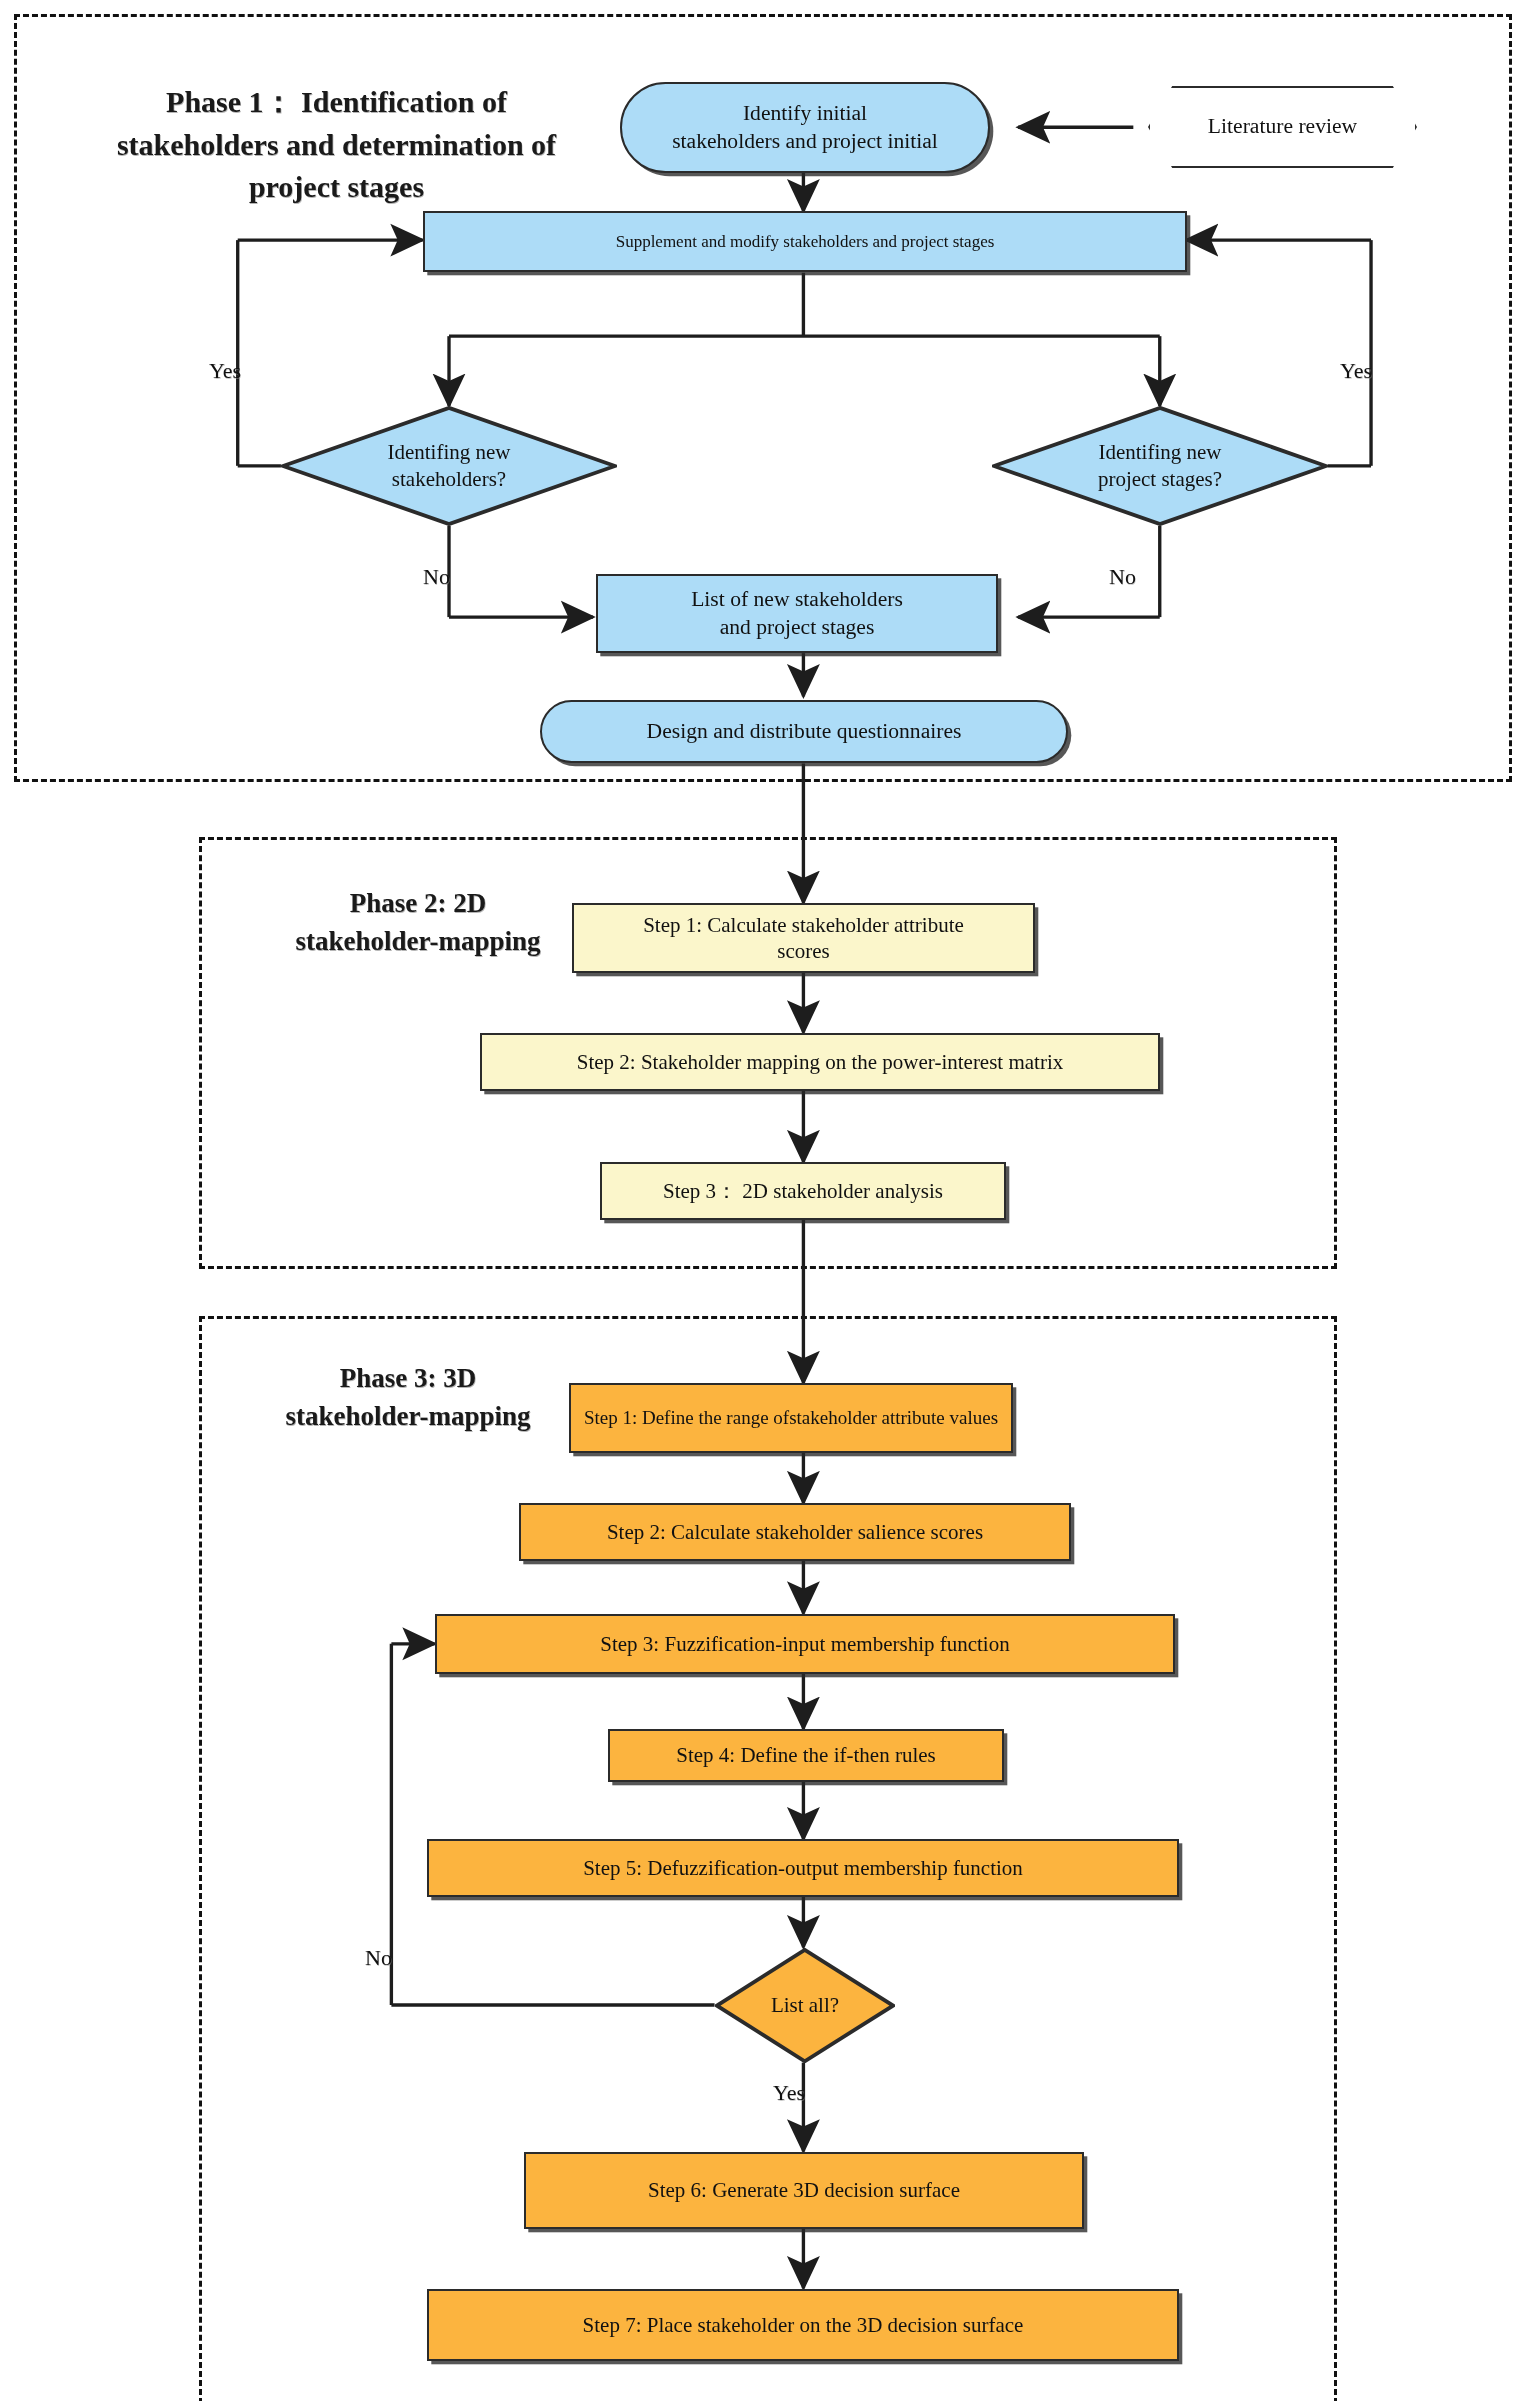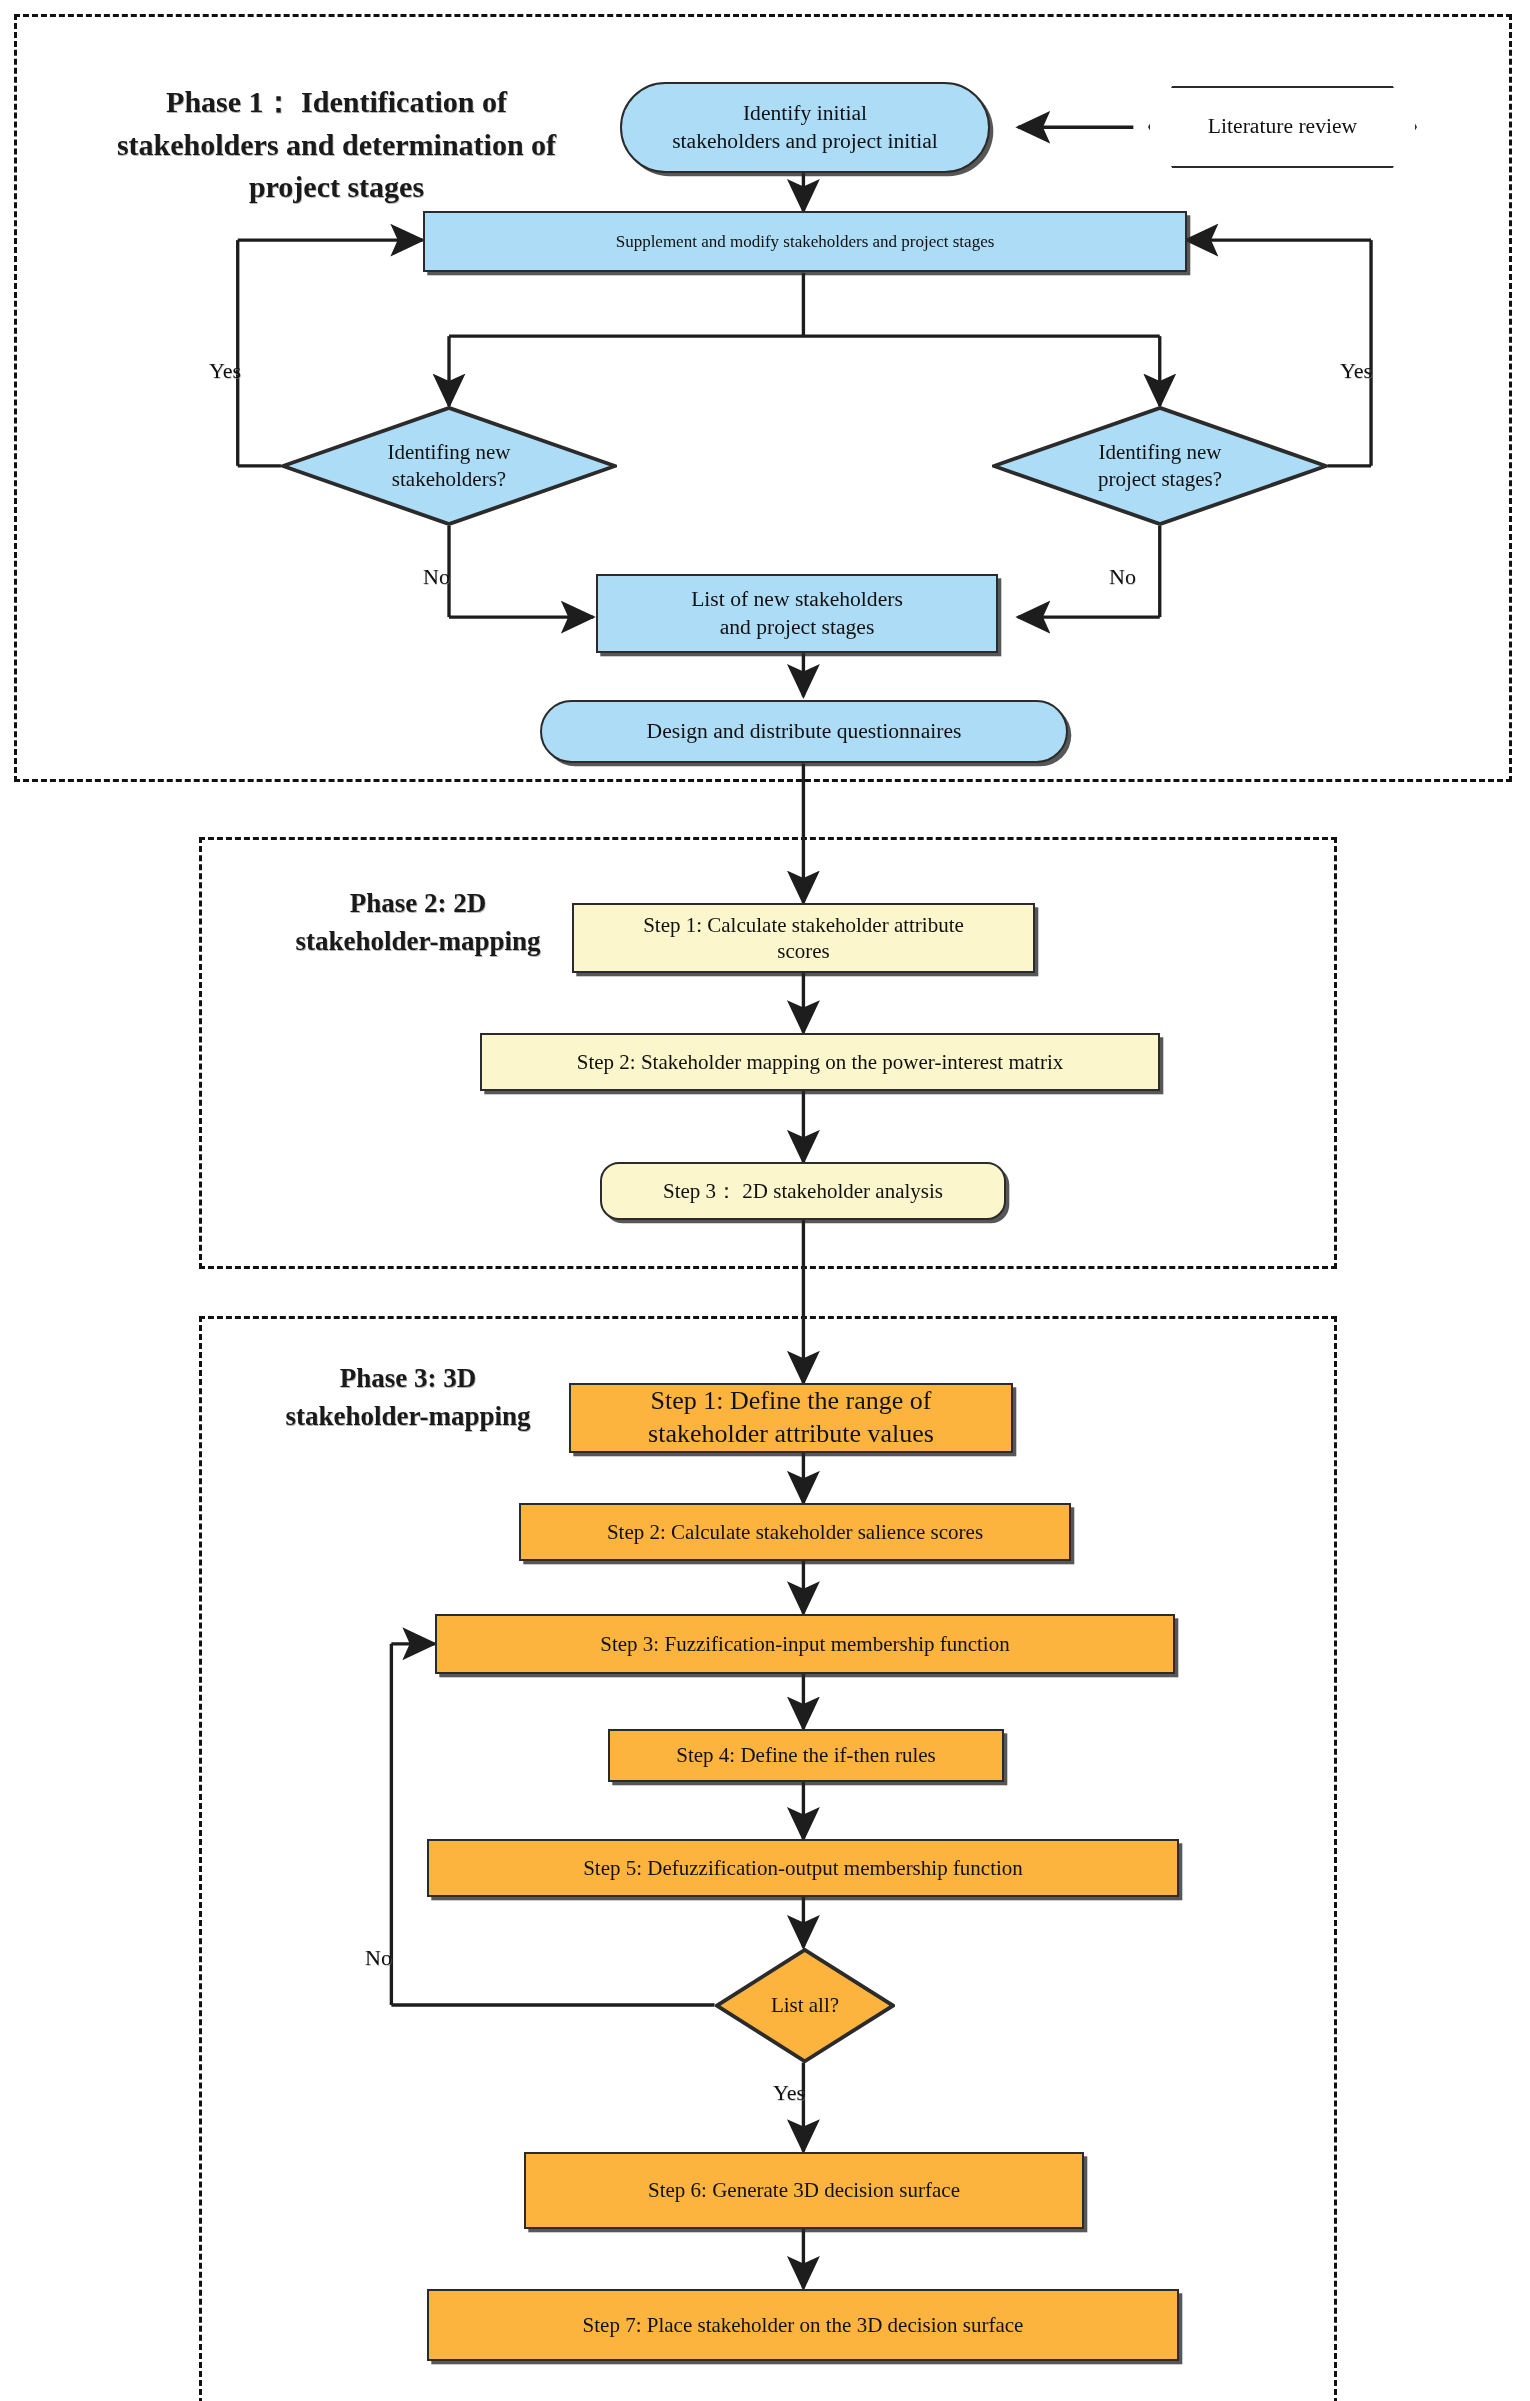--- a/index.html
+++ b/index.html
@@ -172,25 +172,25 @@
 
   <div class="node rect yellow" style="left:572px;top:903px;width:463px;height:70px;font-size:21px;flex-direction:column;">
     <span>Step 1: Calculate stakeholder attribute</span>
     <span>scores</span>
   </div>
 
   <div class="node rect yellow" style="left:480px;top:1033px;width:680px;height:58px;font-size:21px;">
     <span>Step 2: Stakeholder mapping on the power-interest matrix</span>
   </div>
 
-  <div class="node rect yellow" style="left:600px;top:1162px;width:406px;height:58px;font-size:21px;border-radius:19px;">
+  <div class="node rect yellow" style="left:600px;top:1162px;width:406px;height:58px;font-size:21px;">
     <span>Step 3： 2D stakeholder analysis</span>
   </div>
 
-  <div class="node rect orange" style="left:569px;top:1383px;width:444px;height:70px;font-size:26px;flex-direction:column;">
+  <div class="node rect orange" style="left:569px;top:1383px;width:444px;height:70px;font-size:19px;flex-direction:row;">
     <span>Step 1: Define the range of</span>
     <span>stakeholder attribute values</span>
   </div>
 
   <div class="node rect orange" style="left:519px;top:1503px;width:552px;height:58px;font-size:21px;">
     <span>Step 2: Calculate stakeholder salience scores</span>
   </div>
 
   <div class="node rect orange" style="left:435px;top:1614px;width:740px;height:60px;font-size:21px;">
     <span>Step 3: Fuzzification-input membership function</span>

